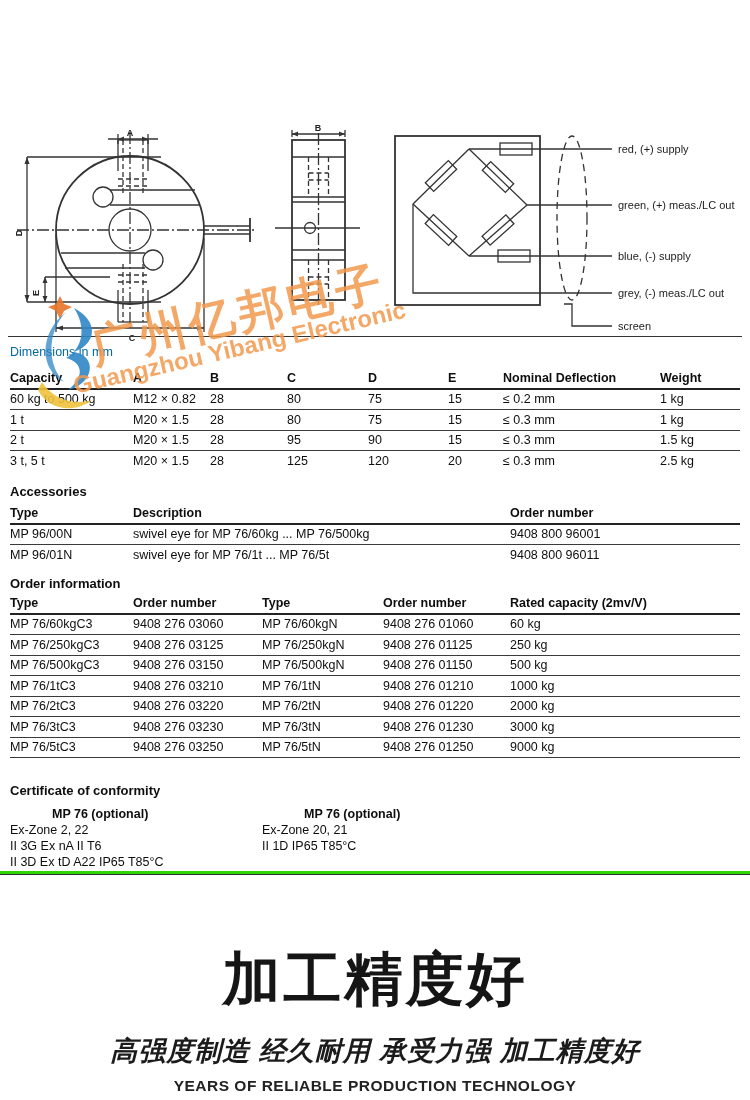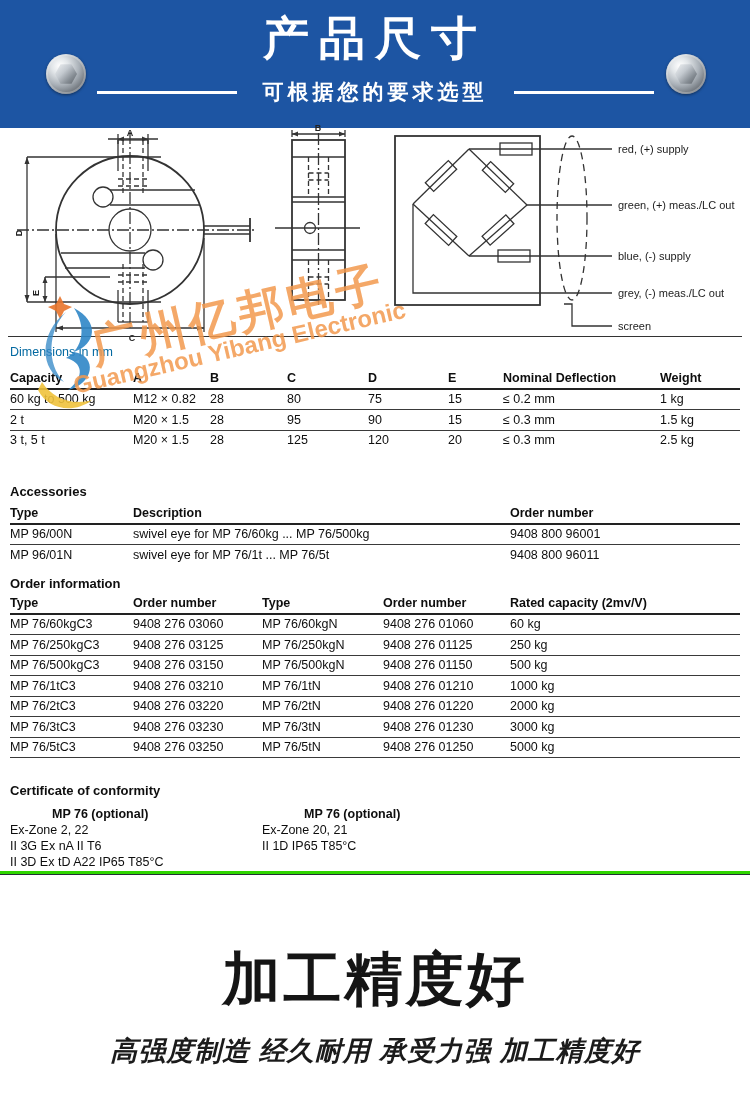--- a/index.html
+++ b/index.html
@@ -62,30 +62,20 @@
   .foot-sub{position:absolute;left:0;top:1033px;width:100%;text-align:center;
             font-size:27px;font-weight:700;color:#1b1b1b;letter-spacing:1px;font-style:italic;}
   .foot-tag{position:absolute;left:0;top:1077px;width:100%;text-align:center;
             font-size:15.5px;font-weight:700;color:#222;letter-spacing:.5px;}
 </style>
 </head>
 <body>
 
 <div class="page">
 
-  <div class="hdr">
-    <div class="hdr-title">产品尺寸</div>
-    <div class="hdr-sub">
-      <span class="wline"></span>
-      <span class="stxt">可根据您的要求选型</span>
-      <span class="wline"></span>
-    </div>
-    <div class="screw screw-left"></div>
-    <div class="screw screw-right"></div>
-  </div>
 
   <svg style="left:15px;top:130px;" width="245" height="214" viewBox="0 0 245 214">
 
     <circle class="lineart thick" cx="115" cy="100" r="74"></circle>
     <circle class="lineart" cx="115" cy="100" r="21"></circle>
     <line class="lineart" x1="95" y1="27" x2="146" y2="27"></line>
     <line class="lineart" x1="55" y1="172" x2="146" y2="172"></line>
 
     <line class="lineart" x1="2" y1="100" x2="240" y2="100" stroke-dasharray="12 3 2 3"></line>
     <line class="lineart" x1="115" y1="2" x2="115" y2="198" stroke-dasharray="12 3 2 3"></line>
@@ -249,20 +239,30 @@
           <td>60 kg to 500 kg</td>
           <td>M12 × 0.82</td>
           <td>28</td>
           <td>80</td>
           <td>75</td>
           <td>15</td>
           <td>≤ 0.2 mm</td>
           <td>1 kg</td>
         </tr>
         <tr>
+          <td>1 t</td>
+          <td>M20 × 1.5</td>
+          <td>28</td>
+          <td>80</td>
+          <td>75</td>
+          <td>15</td>
+          <td>≤ 0.3 mm</td>
+          <td>1 kg</td>
+        </tr>
+        <tr>
           <td>2 t</td>
           <td>M20 × 1.5</td>
           <td>28</td>
           <td>95</td>
           <td>90</td>
           <td>15</td>
           <td>≤ 0.3 mm</td>
           <td>1.5 kg</td>
         </tr>
         <tr>
@@ -365,35 +365,36 @@
           <td>9408 276 03230</td>
           <td>MP 76/3tN</td>
           <td>9408 276 01230</td>
           <td>3000 kg</td>
         </tr>
         <tr>
           <td>MP 76/5tC3</td>
           <td>9408 276 03250</td>
           <td>MP 76/5tN</td>
           <td>9408 276 01250</td>
-          <td>5000 kg</td>
+          <td>9000 kg</td>
         </tr>
       </tbody>
   </table>
 
   <div class="sec" style="top:783px;">Certificate of conformity</div>
   <div class="cert-col" style="left:10px;top:806px;">
     <div class="cert-head">MP 76 (optional)</div>
     <div>Ex-Zone 2, 22</div>
     <div>II 3G Ex nA II T6</div>
     <div>II 3D Ex tD A22 IP65 T85°C</div>
   </div>
   <div class="cert-col" style="left:262px;top:806px;">
     <div class="cert-head">MP 76 (optional)</div>
     <div>Ex-Zone 20, 21</div>
     <div>II 1D IP65 T85°C</div>
   </div>
 
   <div class="green-divider"></div>
   <div class="foot-title">加工精度好</div>
   <div class="foot-sub">高强度制造 经久耐用 承受力强 加工精度好</div>
+  <div class="foot-tag">YEARS OF RELIABLE PRODUCTION TECHNOLOGY</div>
 
 </div>
 
 </body></html>

